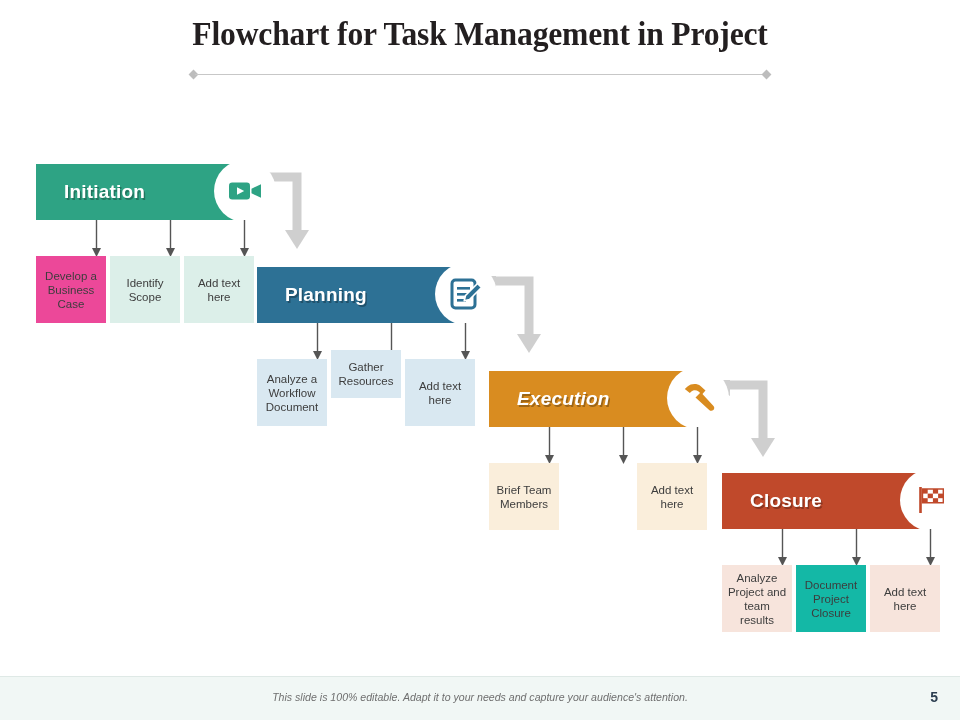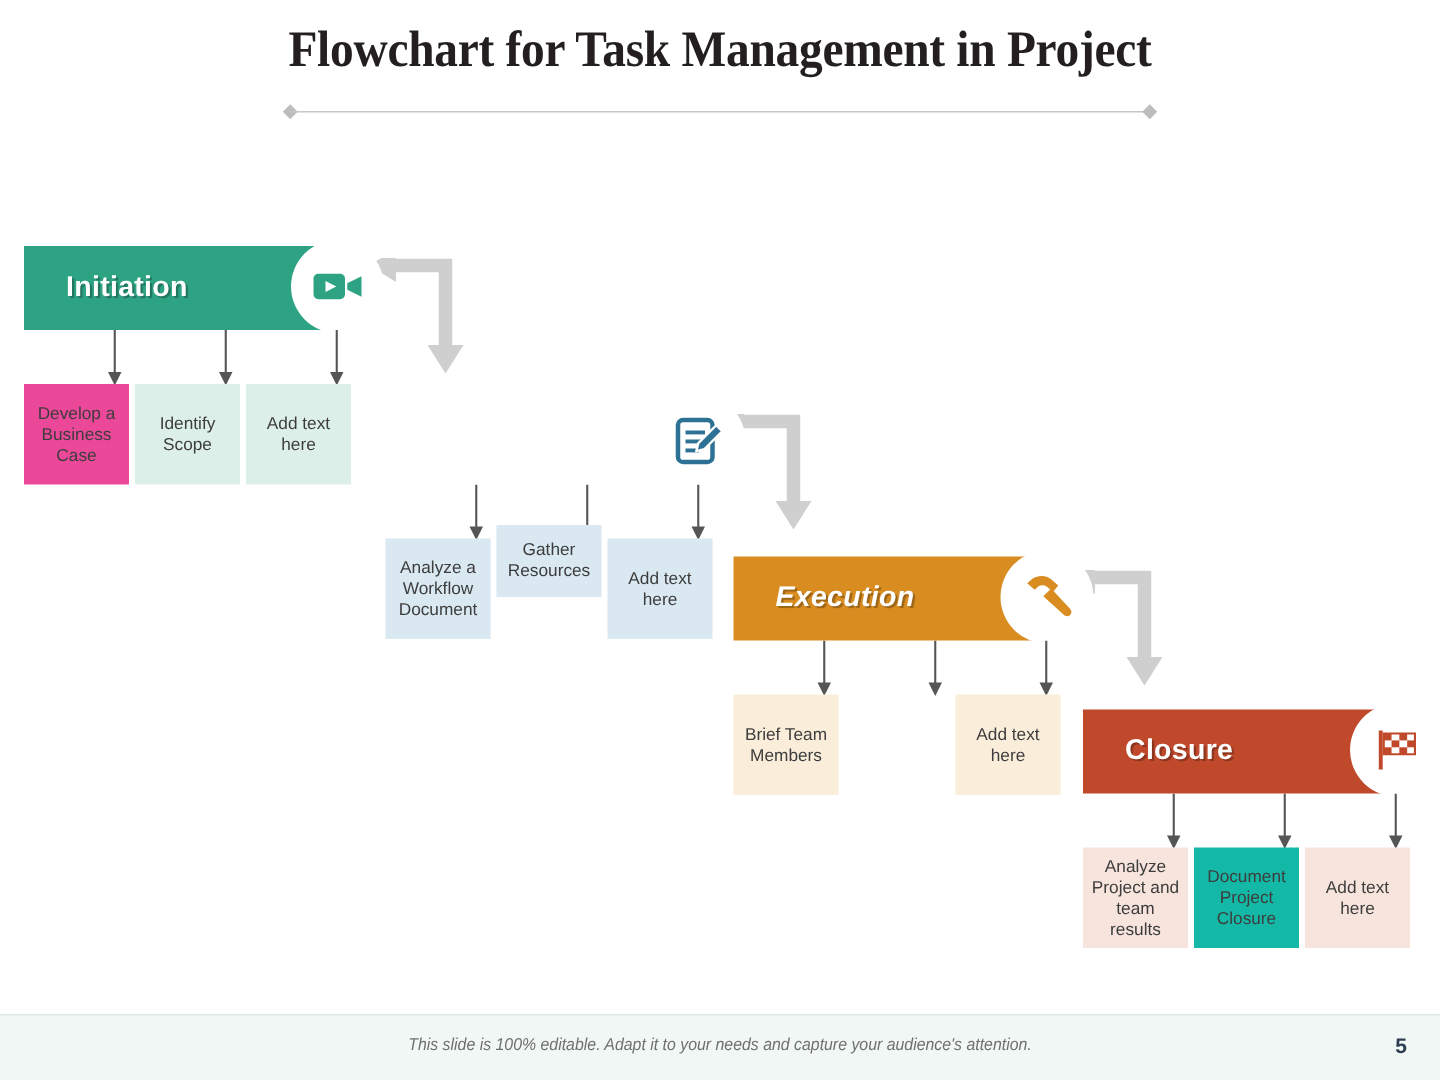--- a/index.html
+++ b/index.html
@@ -190,21 +190,21 @@
     </div>
 
     <div class="elbow" style="left:706px; top:380px; width:70px; height:82px;">
       <svg width="70" height="82" viewBox="0 0 70 82">
         <path d="M24 5 L57 5 L57 60" stroke="#cfcfcf" stroke-width="9" fill="none" stroke-linecap="butt" stroke-linejoin="miter"></path>
         <path d="M24 -6 L24 16 L6 5 Z" fill="#cfcfcf"></path>
         <path d="M45 58 L69 58 L57 77 Z" fill="#cfcfcf"></path>
       </svg>
     </div>
 
-    <div class="phase" style="left:16px; top:164px; width:255px; height:165px;">
+    <div class="phase" style="left:36px; top:164px; width:255px; height:165px;">
 
       <div class="band" style="width:218px; height:56px; background:#2ea384;">
         <span class="band-label">Initiation</span>
       </div>
 
       <div class="icon-badge" style="left:178px; top:-4px; width:62px; height:62px;">
         <svg width="40" height="40" viewBox="0 0 40 40">
           <rect x="4" y="11.5" width="21" height="17" rx="3.2" ry="3.2" fill="#2ea384"></rect>
           <path d="M36 13.2 L36 26.8 L26.5 22.2 L26.5 17.8 Z" fill="#2ea384"></path>
           <path d="M12 16.3 L12 23.7 L19.2 20 Z" fill="#ffffff"></path>
@@ -230,20 +230,23 @@
         </svg>
       </div>
 
       <div class="subbox" style="left:0px; top:92px; width:70px; height:67px; background:#ec4899;">Develop a Business Case</div>
       <div class="subbox" style="left:74px; top:92px; width:70px; height:67px; background:#dcefe9;">Identify Scope</div>
       <div class="subbox" style="left:148px; top:92px; width:70px; height:67px; background:#dcefe9;">Add text here</div>
     </div>
 
     <div class="phase" style="left:257px; top:267px; width:255px; height:165px;">
 
+      <div class="band" style="width:218px; height:56px; background:#2d7195;">
+        <span class="band-label">Planning</span>
+      </div>
 
       <div class="icon-badge" style="left:178px; top:-4px; width:62px; height:62px;">
         <svg width="40" height="40" viewBox="0 0 40 40">
           <rect x="6" y="6" width="23" height="28" rx="3.4" ry="3.4" fill="none" stroke="#2d7195" stroke-width="3"></rect>
           <rect x="11" y="13" width="13" height="2.6" fill="#2d7195"></rect>
           <rect x="11" y="19" width="13" height="2.6" fill="#2d7195"></rect>
           <rect x="11" y="25" width="9" height="2.6" fill="#2d7195"></rect>
           <path d="M31.5 9.5 L35.5 13.5 L23.5 25.5 L18.2 26.8 L19.5 21.5 Z" fill="#2d7195" stroke="#ffffff" stroke-width="1.6" stroke-linejoin="round"></path>
         </svg>
       </div>

